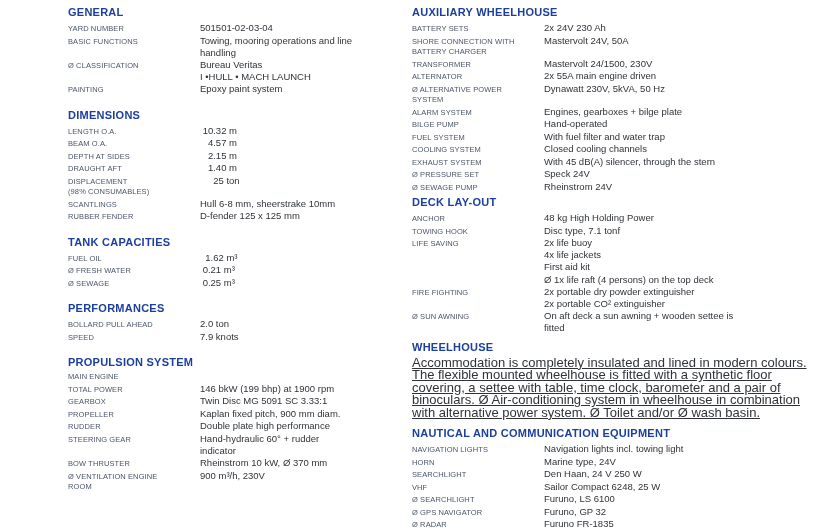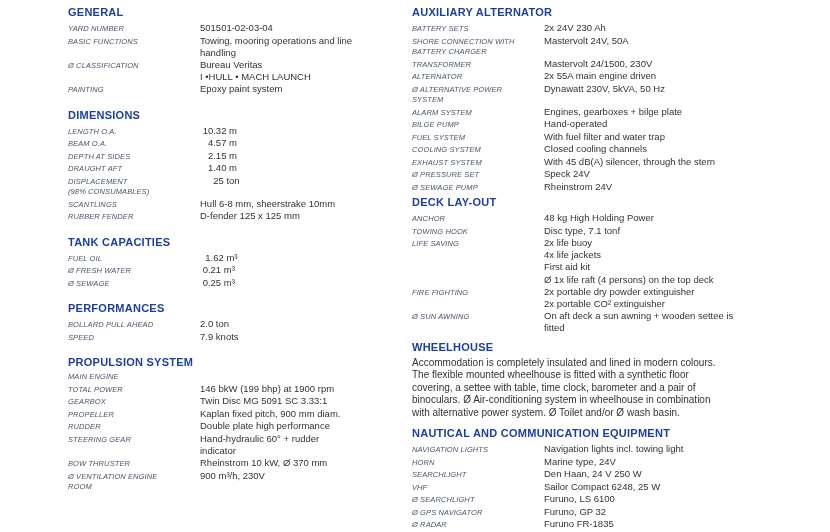--- a/index.html
+++ b/index.html
@@ -43,35 +43,35 @@
   .row { display: flex; align-items: baseline; }
   .lbl {
     flex: 0 0 132px;
     box-sizing: border-box;
     padding-right: 6px;
     font-size: 7.5px;
     color: #4a5568;
     letter-spacing: 0.1px;
     line-height: 10.5px;
     white-space: pre-line;
-    font-style: italic;
   }
   .val {
     flex: 1;
     font-size: 9.5px;
     color: #2f3338;
     line-height: 12.2px;
     white-space: pre-wrap;
   }
   .para {
-    font-size: 10px;
+    font-size: 13px;
     color: #2f3338;
     line-height: 12.5px;
     white-space: pre-wrap;
     margin: 0;
+    text-decoration: underline;
   }
 </style>
 </head>
 <body>
 
 <div class="page">
 
   <div class="col-left">
 
     <div class="sec">
@@ -192,21 +192,21 @@
 ROOM</div>
         <div class="val">900 m³/h, 230V</div>
       </div>
     </div>
 
   </div>
 
   <div class="col-right">
 
     <div class="sec sec-aux">
-      <div class="sec-title">AUXILIARY ALTERNATOR</div>
+      <div class="sec-title">AUXILIARY WHEELHOUSE</div>
       <div class="row">
         <div class="lbl">BATTERY SETS</div>
         <div class="val">2x 24V 230 Ah</div>
       </div>
       <div class="row">
         <div class="lbl">SHORE CONNECTION WITH
 BATTERY CHARGER</div>
         <div class="val">Mastervolt 24V, 50A</div>
       </div>
       <div class="row">

